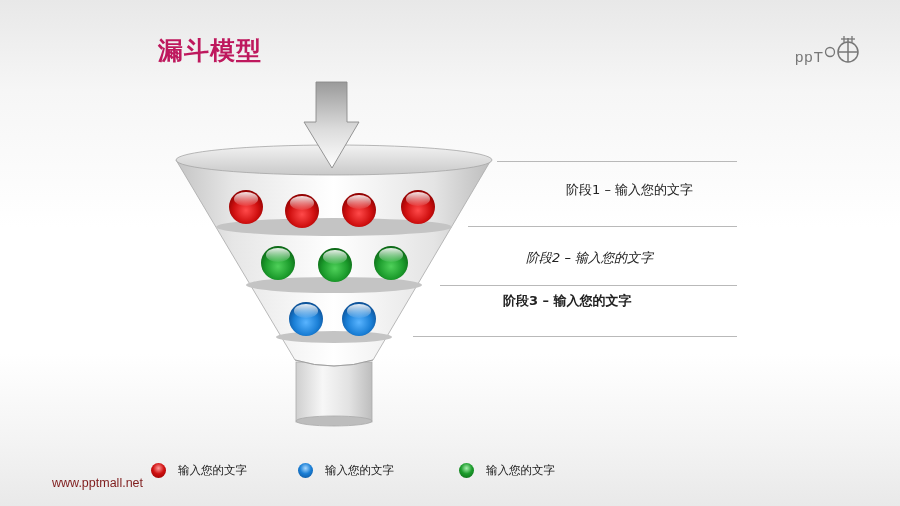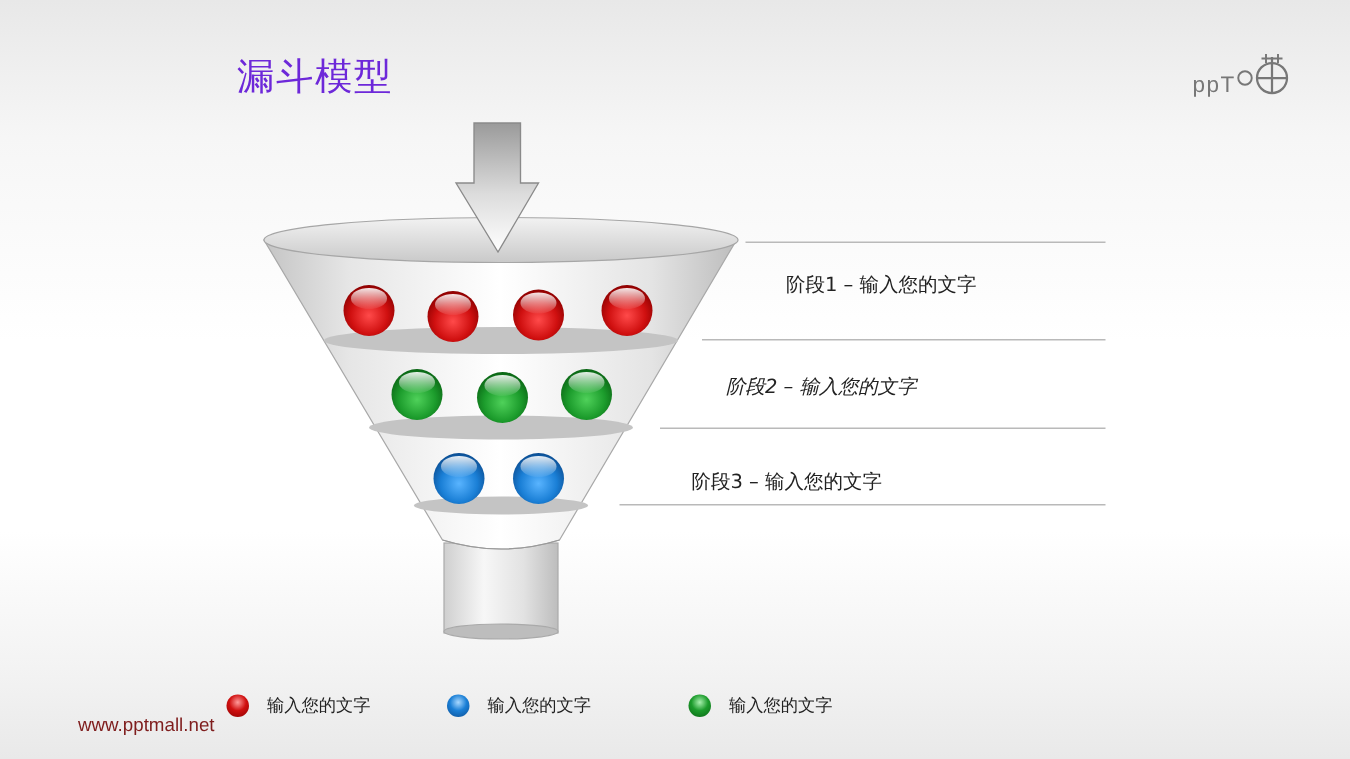--- a/index.html
+++ b/index.html
@@ -3,30 +3,30 @@
 <meta charset="utf-8">
 <style>
   html, body { margin: 0; padding: 0; }
   body {
     width: 900px; height: 506px; overflow: hidden; position: relative;
     background: linear-gradient(to bottom, #e8e8e8 0%, #f6f6f6 18%, #ffffff 45%, #ffffff 70%, #f3f3f3 88%, #e9e9e9 100%);
     font-family: "DejaVu Sans", "Liberation Sans", sans-serif;
   }
   .title {
     position: absolute; left: 158px; top: 34px;
-    font-size: 25px; font-weight: normal; color: #6d28d9; letter-spacing: 1px;
+    font-size: 25px; font-weight: bold; color: #be185d; letter-spacing: 1px;
   }
   .logo {
     position: absolute; left: 795px; top: 35px; height: 30px;
     display: flex; align-items: flex-end; color: #666;
   }
   .logo-text { font-family: "Liberation Sans", sans-serif; font-size: 15px; letter-spacing: 1px; color: #777; }
   .funnel-svg { position: absolute; left: 0; top: 0; }
   .stage-label {
-    position: absolute; font-size: 13px; color: #222; white-space: nowrap;
+    position: absolute; font-size: 13px; color: #222; white-space: nowrap; margin-left: 42px;
   }
   .stage-line { position: absolute; height: 1px; background: #b9b9b9; }
   .legend-item { position: absolute; top: 463px; display: flex; }
   .legend-dot { width: 15px; height: 15px; border-radius: 50%; margin-right: 12px; }
   .legend-text { font-size: 11.5px; color: #222; }
   .watermark {
     position: absolute; left: 52px; top: 476px;
     font-family: "Liberation Sans", sans-serif; font-size: 12.5px; color: #7f1d1d;
   }
 </style>
@@ -135,21 +135,21 @@
   </g>
 
   <path d="M316 82 L347 82 L347 122 L359 122 L332 168 L304 122 L316 122 Z" fill="url(#arrowGrad)" stroke="#8a8a8a" stroke-width="0.9"></path>
 </svg>
 
 <div class="stage-line" style="left:497px; top:161px; width:240px;"></div>
 <div class="stage-label" style="left:524px; top:181px;">阶段1 – 输入您的文字</div>
 <div class="stage-line" style="left:468px; top:226px; width:269px;"></div>
 <div class="stage-label" style="left:484px; top:249px;font-style:italic;">阶段2 – 输入您的文字</div>
 <div class="stage-line" style="left:440px; top:285px; width:297px;"></div>
-<div class="stage-label" style="left:461px; top:312px;">阶段3 – 输入您的文字</div>
+<div class="stage-label" style="left:461px; top:292px;font-weight:bold;">阶段3 – 输入您的文字</div>
 <div class="stage-line" style="left:413px; top:336px; width:324px;"></div>
 
 <div class="legend-item" style="left:151px;">
   <span class="legend-dot" style="background: radial-gradient(circle at 50% 35%, #ff9a9a 0%, #d01010 45%, #8c0000 100%);"></span>
   <span class="legend-text">输入您的文字</span>
 </div>
 <div class="legend-item" style="left:298px;">
   <span class="legend-dot" style="background: radial-gradient(circle at 50% 35%, #a8d8ff 0%, #1a7fd6 45%, #0b4d92 100%);"></span>
   <span class="legend-text">输入您的文字</span>
 </div>

